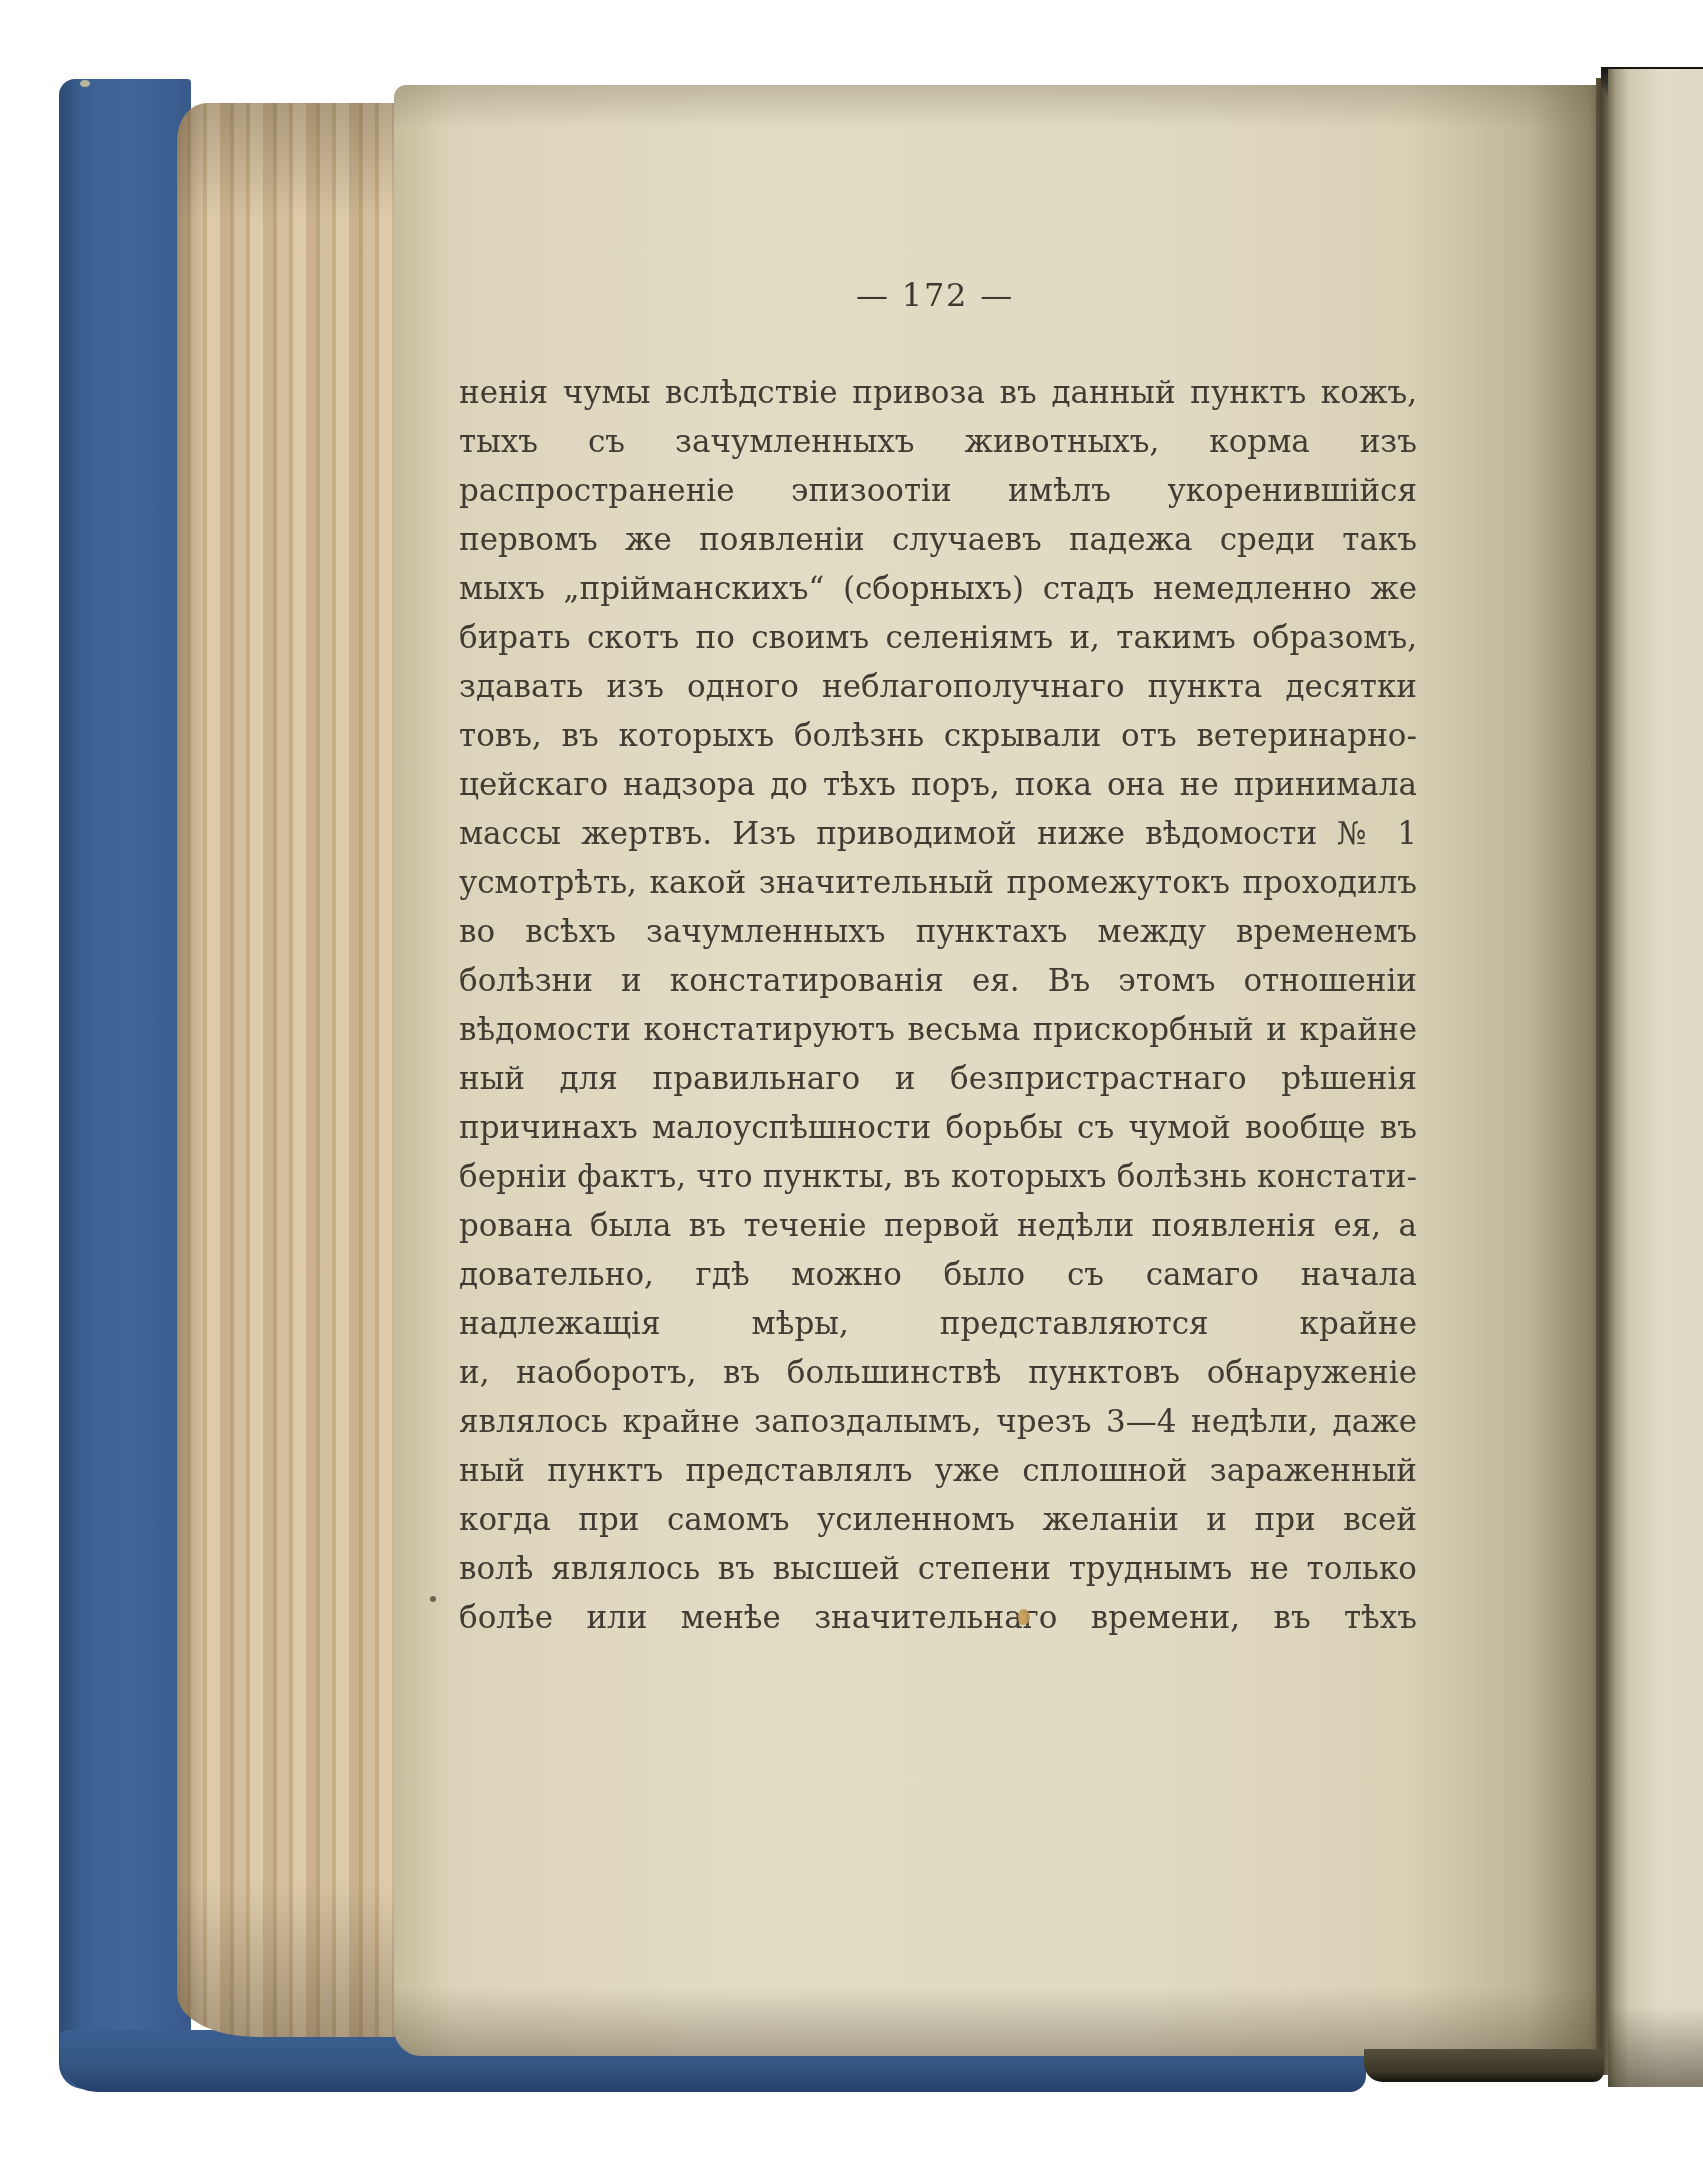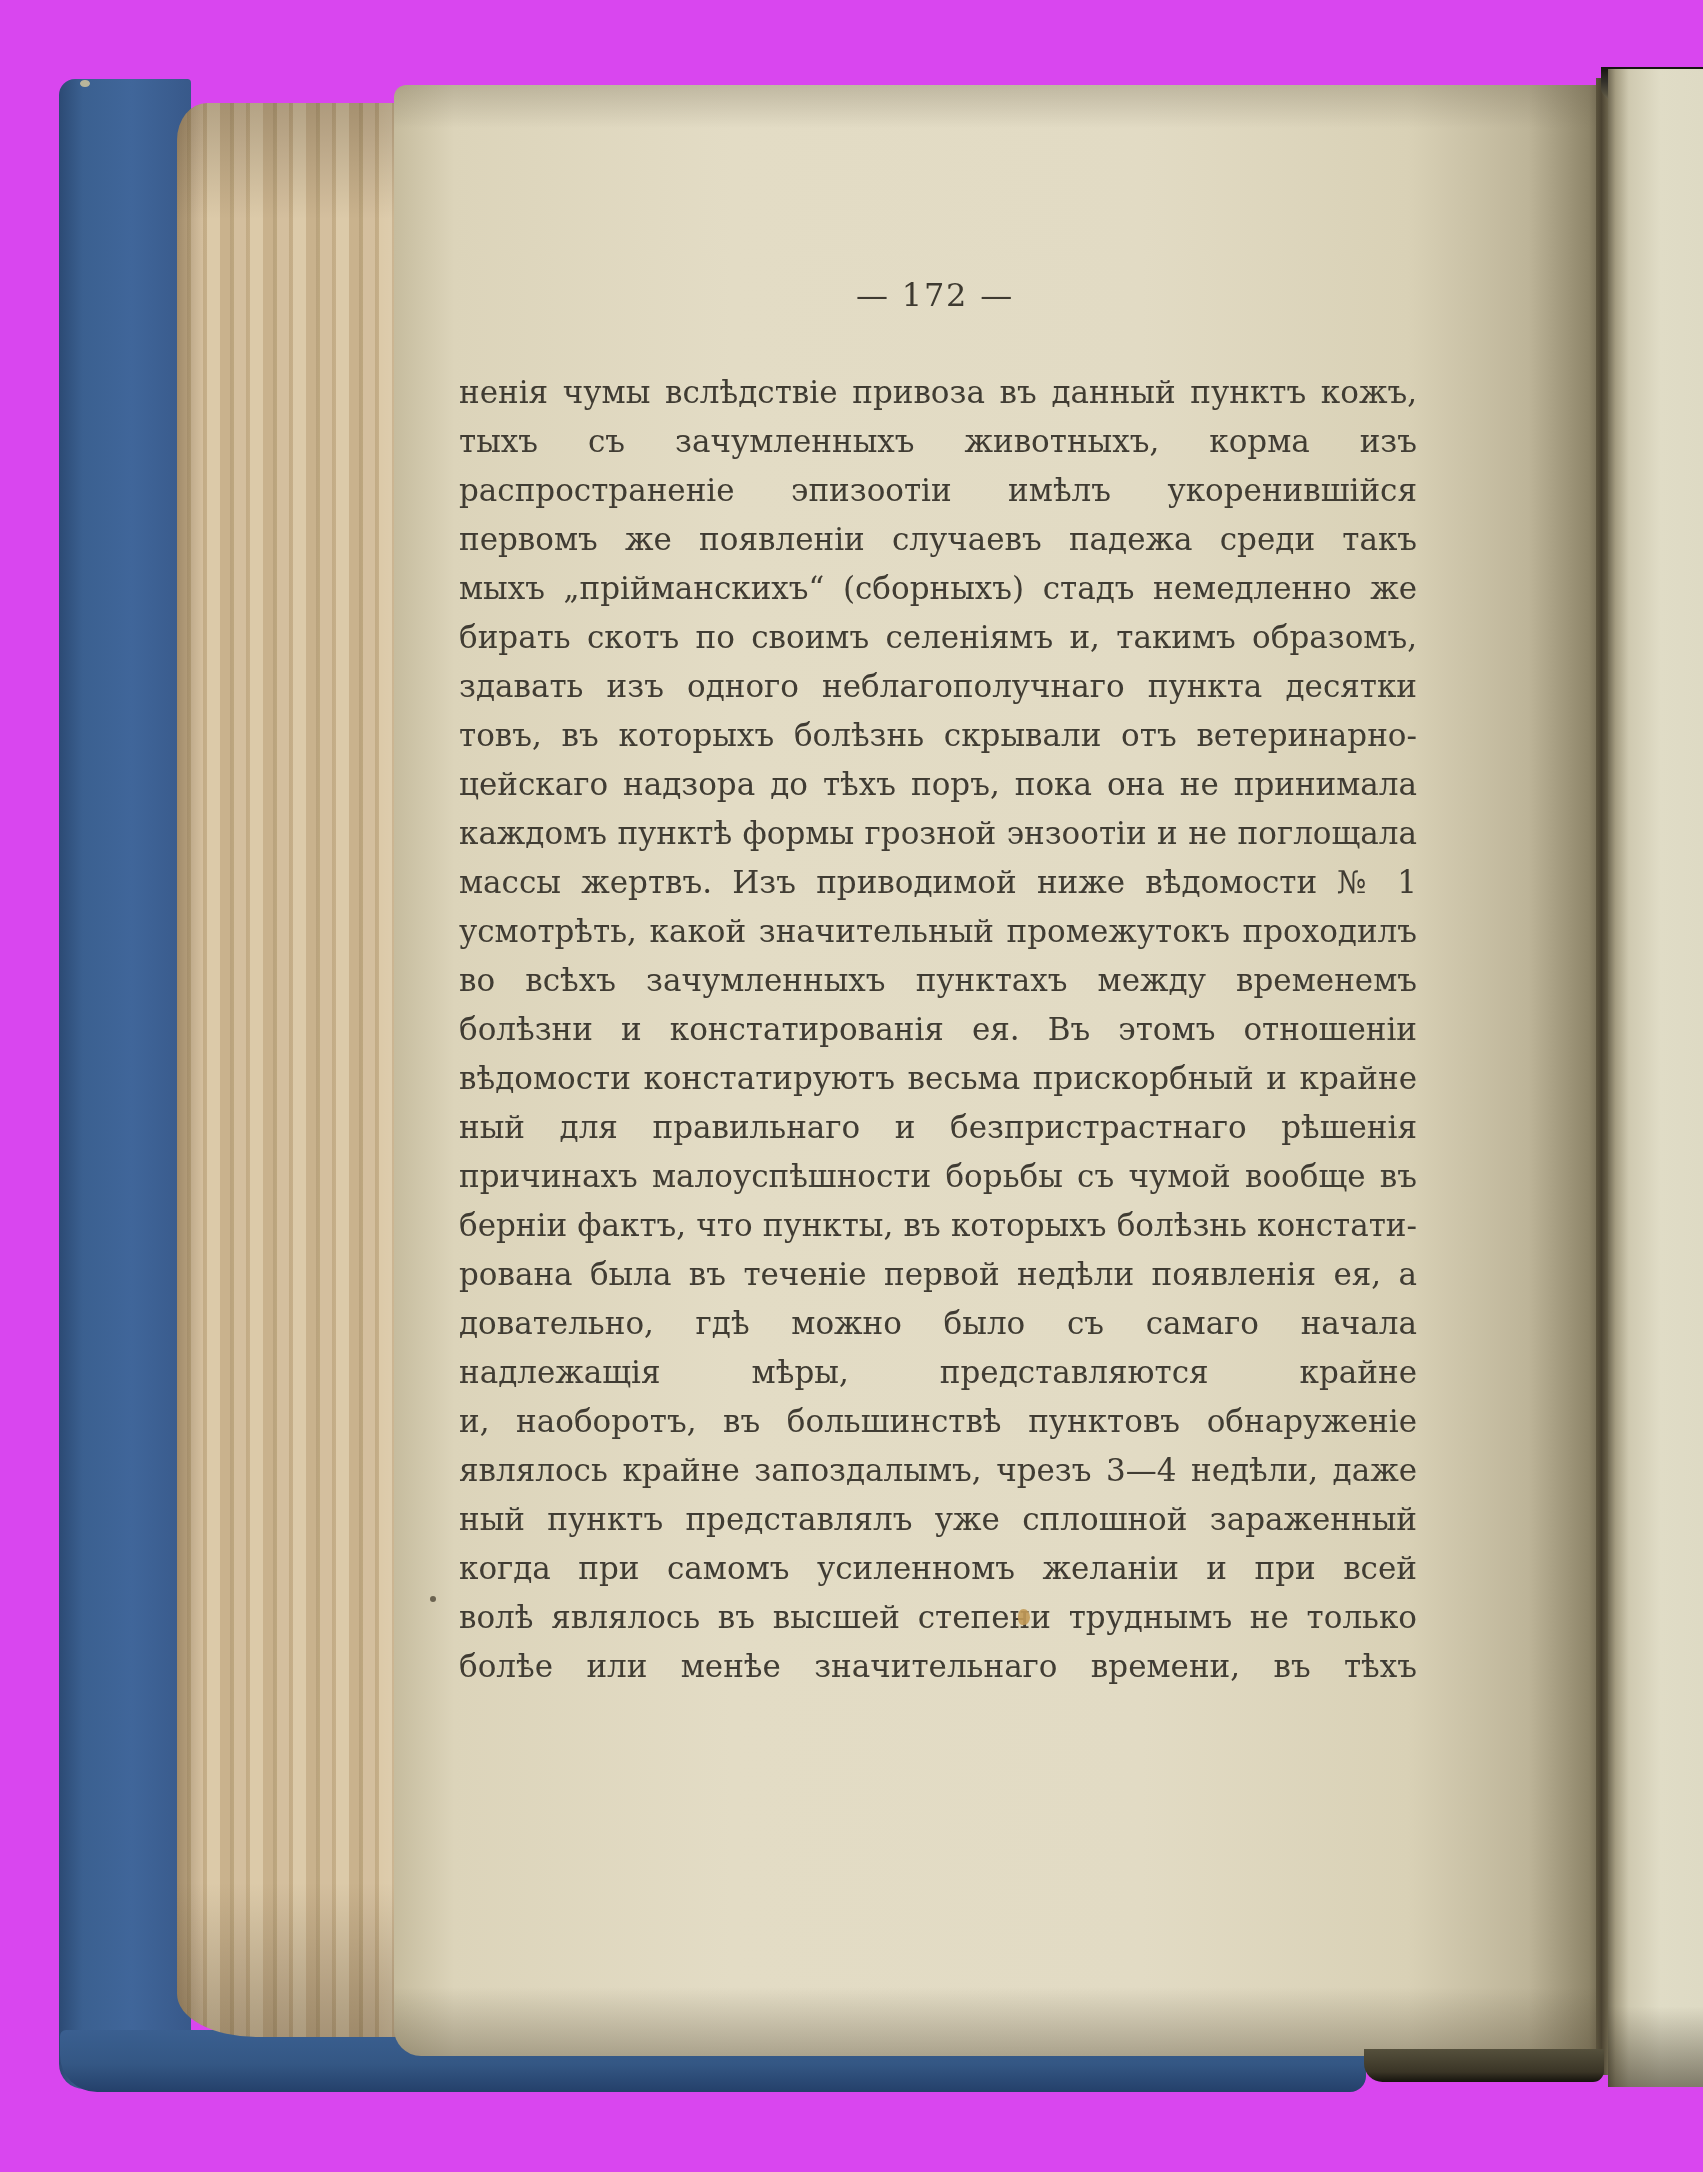--- a/index.html
+++ b/index.html
@@ -1,18 +1,18 @@
 <!DOCTYPE html>
 <html style="font-size:10px"><head>
 <meta charset="utf-8">
 <style>
   html,body{margin:0;padding:0;background:#000;}
   #canvas{
     position:relative;width:1703px;height:2172px;overflow:hidden;
-    background:#d946ef;
+    background:#ffffff;
     font-family:"DejaVu Serif","Liberation Serif",serif;
   }
   
   .cover-left{
     position:absolute;left:59px;top:79px;width:132px;height:2010px;
     background:linear-gradient(90deg,#2c4a74 0%,#3b6090 18%,#40669a 55%,#38598a 100%);
     border-radius:16px 3.7px 0 25px;
   }
   .cover-bottom{
     position:absolute;left:60px;top:2030px;width:1306px;height:62px;
@@ -106,21 +106,20 @@
   <div class="text-block">
     <div class="tl">ненія чумы вслѣдствіе привоза въ данный пунктъ кожъ, сня-</div>
     <div class="tl">тыхъ съ зачумленныхъ животныхъ, корма изъ неблагополуч-</div>
     <div class="tl">распространеніе эпизоотіи имѣлъ укоренившійся обычай, при</div>
     <div class="tl">первомъ же появленіи случаевъ падежа среди такъ называе-</div>
     <div class="tl">мыхъ „прійманскихъ“ (сборныхъ) стадъ немедленно же раз-</div>
     <div class="tl">бирать скотъ по своимъ селеніямъ и, такимъ образомъ, со-</div>
     <div class="tl">здавать изъ одного неблагополучнаго пункта десятки пунк-</div>
     <div class="tl">товъ, въ которыхъ болѣзнь скрывали отъ ветеринарно-поли-</div>
     <div class="tl">цейскаго надзора до тѣхъ поръ, пока она не принимала въ</div>
-    <div class="tl">каждомъ пунктѣ формы грозной энзоотіи и не поглощала</div>
     <div class="tl">массы жертвъ. Изъ приводимой ниже вѣдомости № 1 можно</div>
     <div class="tl">усмотрѣть, какой значительный промежутокъ проходилъ почти</div>
     <div class="tl">во всѣхъ зачумленныхъ пунктахъ между временемъ появленія</div>
     <div class="tl">болѣзни и констатированія ея. Въ этомъ отношеніи данныя</div>
     <div class="tl">вѣдомости констатируютъ весьма прискорбный и крайне важ-</div>
     <div class="tl">ный для правильнаго и безпристрастнаго рѣшенія вопроса о</div>
     <div class="tl">причинахъ малоуспѣшности борьбы съ чумой вообще въ гу-</div>
     <div class="tl">берніи фактъ, что пункты, въ которыхъ болѣзнь констати-</div>
     <div class="tl">рована была въ теченіе первой недѣли появленія ея, а слѣ-</div>
     <div class="tl">довательно, гдѣ можно было съ самаго начала установить</div>

